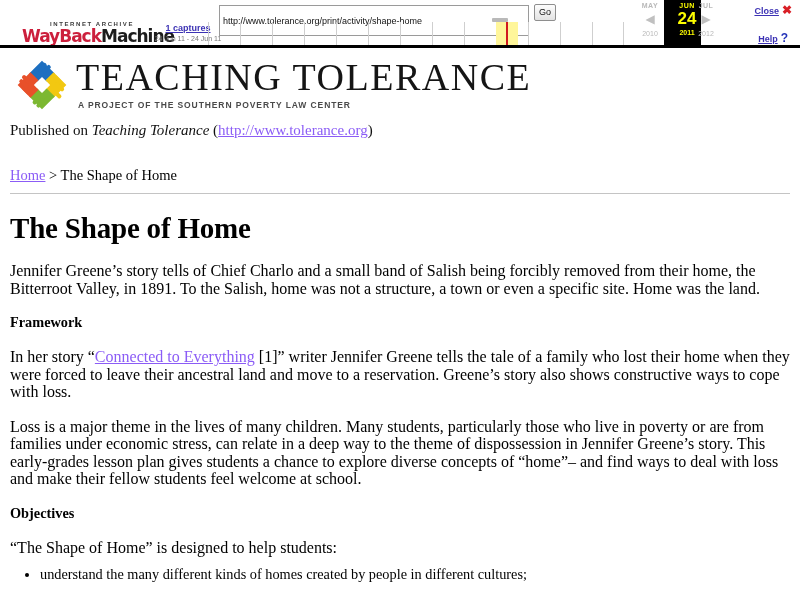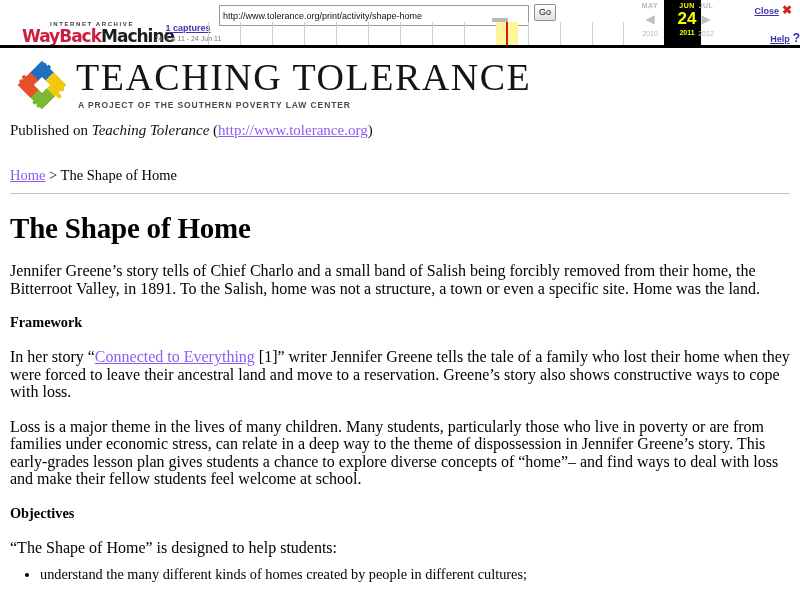--- a/index.html
+++ b/index.html
@@ -72,21 +72,21 @@
     display: block;
     margin-top: 2px;
     white-space: nowrap;
   }
 
   #wb-urlbox {
     position: absolute;
     left: 219px;
     top: 5px;
     width: 310px;
-    height: 21px;
+    height: 31px;
     border: 1px solid #9a9a9a;
     background: #ffffff;
     font-size: 9px;
     font-family: "Liberation Sans", sans-serif;
     color: #111111;
     padding: 0 3px;
     box-sizing: border-box;
     line-height: 13px;
   }
   #wb-go {
@@ -212,21 +212,21 @@
     position: absolute;
     right: 8px;
     top: 3px;
     white-space: nowrap;
     font-size: 9px;
     font-family: "Liberation Sans", sans-serif;
     cursor: pointer;
   }
   #wb-help {
     position: absolute;
-    right: 0;
+    right: 12px;
     top: 31px;
     white-space: nowrap;
     font-size: 9px;
     font-family: "Liberation Sans", sans-serif;
     cursor: pointer;
   }
   .wb-smalllink {
     color: #3c32b4;
     text-decoration: underline;
     font-weight: bold;

